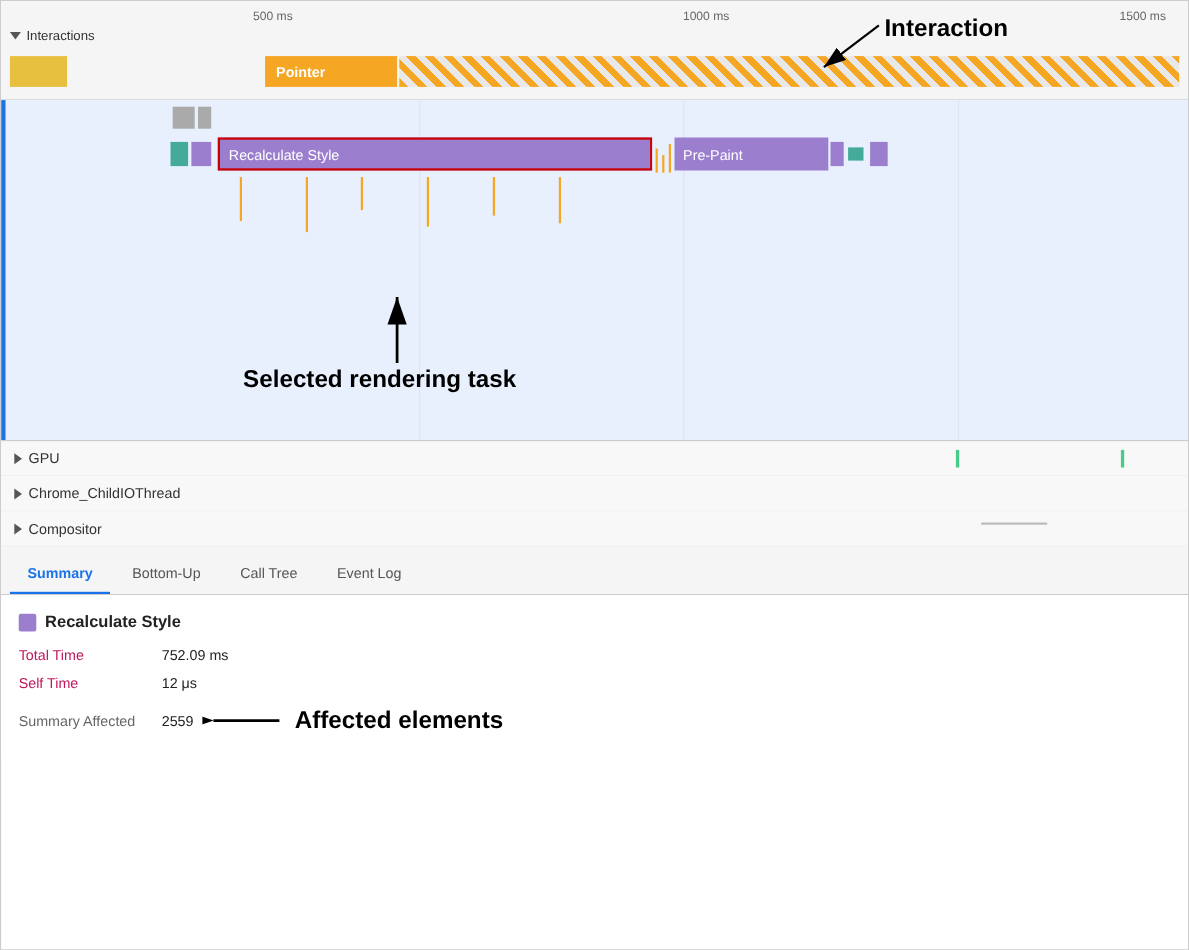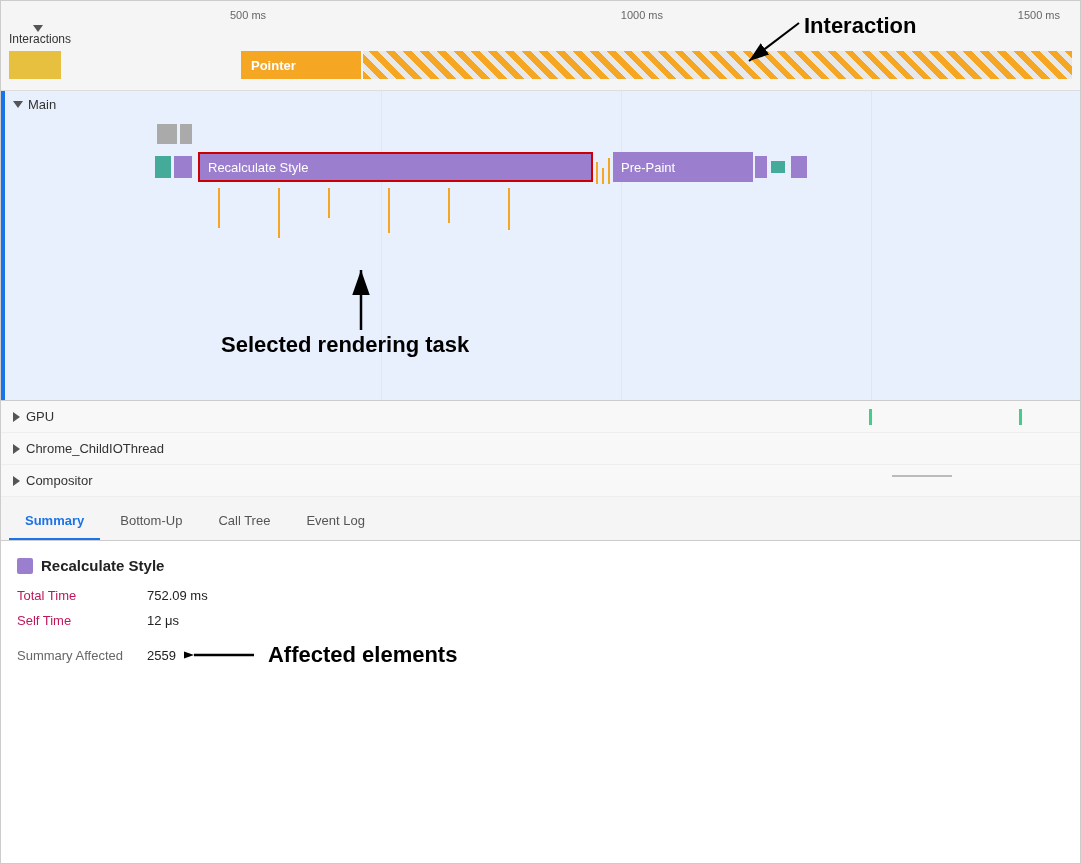--- a/index.html
+++ b/index.html
@@ -20,21 +20,20 @@
       height: 90px;
       position: relative;
       overflow: hidden;
     }
     .interactions-header {
       display: flex;
       align-items: center;
       padding: 6px 8px 2px 8px;
       color: #333;
       font-size: 12px;
-      flex-direction: column;
     }
     .triangle-down {
       width: 0; height: 0;
       border-left: 5px solid transparent;
       border-right: 5px solid transparent;
       border-top: 7px solid #555;
       margin-right: 5px;
       display: inline-block;
     }
     .pointer-label-box {
@@ -277,25 +276,20 @@
       <line x1="80" y1="10" x2="30" y2="48" stroke="#000" stroke-width="2" marker-end="url(#arrowhead1)"></line>
     </svg>
     <div style="position:absolute; top:0; left:85px; font-size:22px; font-weight:700; white-space:nowrap;">Interaction</div>
   </div>
 </div>
 
 <div class="main-panel">
 
   <div style="position:absolute; left:0; top:0; bottom:0; width:4px; background:#1a73e8; z-index:10;"></div>
 
-  <div class="main-header">
-    <div style="width:4px;"></div>
-    <span class="triangle-down"></span>
-    <span>Main</span>
-  </div>
 
   <div class="vertical-line" style="left:380px; opacity:0.3;"></div>
   <div class="vertical-line" style="left:620px; opacity:0.3;"></div>
   <div class="vertical-line" style="left:870px; opacity:0.3;"></div>
 
   <div style="position:relative; margin-left:4px; padding:0 8px;">
 
     <div style="display:flex; align-items:center; margin-bottom:2px; margin-top:2px; position:relative; height:28px;">
       <div style="width:185px; flex-shrink:0; display:flex; align-items:center; gap:3px; justify-content:flex-end; padding-right:6px;">
         <div style="width:20px; height:20px; background:#aaa;"></div>

